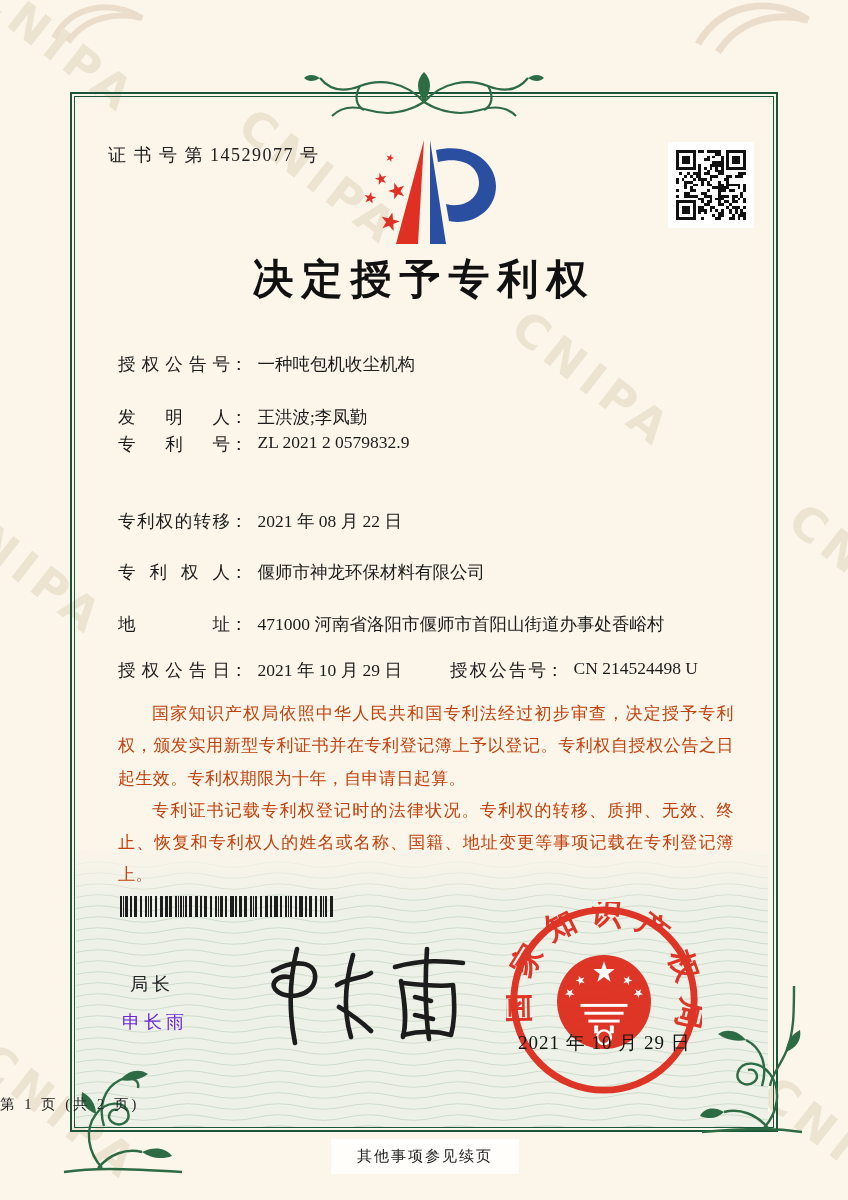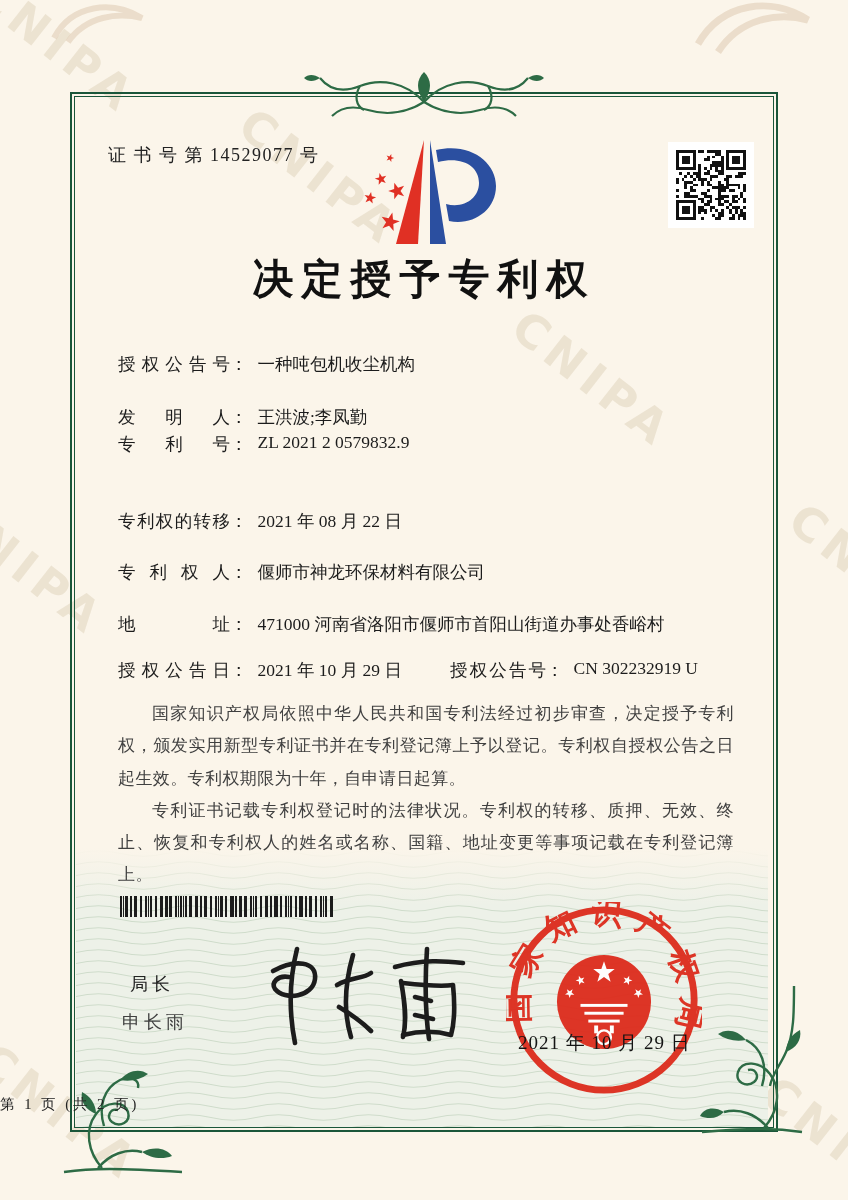--- a/index.html
+++ b/index.html
@@ -26,31 +26,31 @@
   .logo{position:absolute;left:350px;top:134px;z-index:6;}
   .title{position:absolute;left:0;top:252px;width:100%;text-align:center;z-index:6;
       font-size:41px;font-weight:bold;letter-spacing:8px;color:#111;}
   .frow{position:absolute;left:118px;width:640px;z-index:6;font-size:17.5px;color:#1c1c1c;white-space:nowrap;}
   .flabel{display:inline-block;width:112px;text-align:justify;text-align-last:justify;vertical-align:top;}
   .fcolon{display:inline-block;vertical-align:top;}
   .fvalue{display:inline-block;margin-left:10px;vertical-align:top;}
   .fgroup2{position:absolute;left:332px;top:0;}
   .fgroup2 .flabel{width:96px;}
   .body-text{position:absolute;left:118px;top:698px;width:616px;z-index:6;
-      font-size:17px;line-height:1.9;text-align:justify;letter-spacing:.4px;color:#404040;}
+      font-size:17px;line-height:1.9;text-align:justify;letter-spacing:.4px;color:#c2410c;}
   .body-text p{margin:0;text-indent:2em;}
   .barcode{position:absolute;left:120px;top:896px;width:214px;height:21px;z-index:6;
       background-image:
         repeating-linear-gradient(90deg,#1c1c1c 0 2px,transparent 2px 5px),
         repeating-linear-gradient(90deg,#1c1c1c 0 1px,transparent 1px 7px),
         repeating-linear-gradient(90deg,transparent 0 3px,#1c1c1c 3px 4px,transparent 4px 11px);}
   .sig-title{position:absolute;left:130px;top:972px;z-index:6;font-family:Liberation Serif, serif;
       font-size:18px;color:#222;letter-spacing:4px;}
   .sig-name{position:absolute;left:122px;top:1010px;z-index:6;font-family:"Liberation Sans",sans-serif;
-      font-size:18px;color:#404040;letter-spacing:4px;}
+      font-size:18px;color:#6d28d9;letter-spacing:4px;}
   .sig-script{position:absolute;left:245px;top:933px;z-index:6;}
   .seal{position:absolute;left:506px;top:902px;z-index:6;opacity:.95;}
   .seal-date{position:absolute;left:518px;top:1030px;width:190px;z-index:7;font-size:19px;
       letter-spacing:1px;color:#141414;white-space:nowrap;}
   .page-num{position:absolute;left:0;top:1095px;width:100%;text-align:left;z-index:6;
       font-size:14.5px;letter-spacing:3px;color:#222;}
   .cont-box{position:absolute;left:331px;top:1139px;width:188px;height:35px;background:#fffefb;
       z-index:6;text-align:center;line-height:35px;font-size:15px;letter-spacing:2px;color:#222;}
 </style>
 </head>
@@ -378,21 +378,21 @@
   </div>
   <div class="frow" style="top:560px">
     <span class="flabel">专利权人</span><span class="fcolon">：</span><span class="fvalue">偃师市神龙环保材料有限公司</span>
   </div>
   <div class="frow" style="top:612px">
     <span class="flabel">地址</span><span class="fcolon">：</span><span class="fvalue">471000 河南省洛阳市偃师市首阳山街道办事处香峪村</span>
   </div>
   <div class="frow" style="top:658px">
     <span class="flabel">授权公告日</span><span class="fcolon">：</span><span class="fvalue">2021 年 10 月 29 日</span>
     <span class="fgroup2">
-      <span class="flabel">授权公告号</span><span class="fcolon">：</span><span class="fvalue">CN 302232919 U</span>
+      <span class="flabel">授权公告号</span><span class="fcolon">：</span><span class="fvalue">CN 214524498 U</span>
     </span>
   </div>
 
   <div class="body-text">
     <p>国家知识产权局依照中华人民共和国专利法经过初步审查，决定授予专利权，颁发实用新型专利证书并在专利登记簿上予以登记。专利权自授权公告之日起生效。专利权期限为十年，自申请日起算。</p>
     <p>专利证书记载专利权登记时的法律状况。专利权的转移、质押、无效、终止、恢复和专利权人的姓名或名称、国籍、地址变更等事项记载在专利登记簿上。</p>
   </div>
 
   <div class="barcode"></div>
 
@@ -437,14 +437,15 @@
         <rect x="90" y="126" width="4" height="8"></rect>
         <rect x="106" y="126" width="4" height="8"></rect>
         <circle cx="100" cy="138" r="7" fill="none" stroke="#fff" stroke-width="2.5"></circle>
       </g>
     </g>
   </svg>
   <div class="seal-date">2021 年 10 月 29 日</div>
 
   <div class="page-num">第 1 页 (共 2 页)</div>
 
+  <div class="cont-box">其他事项参见续页</div>
 
 </div>
 
 </body></html>

